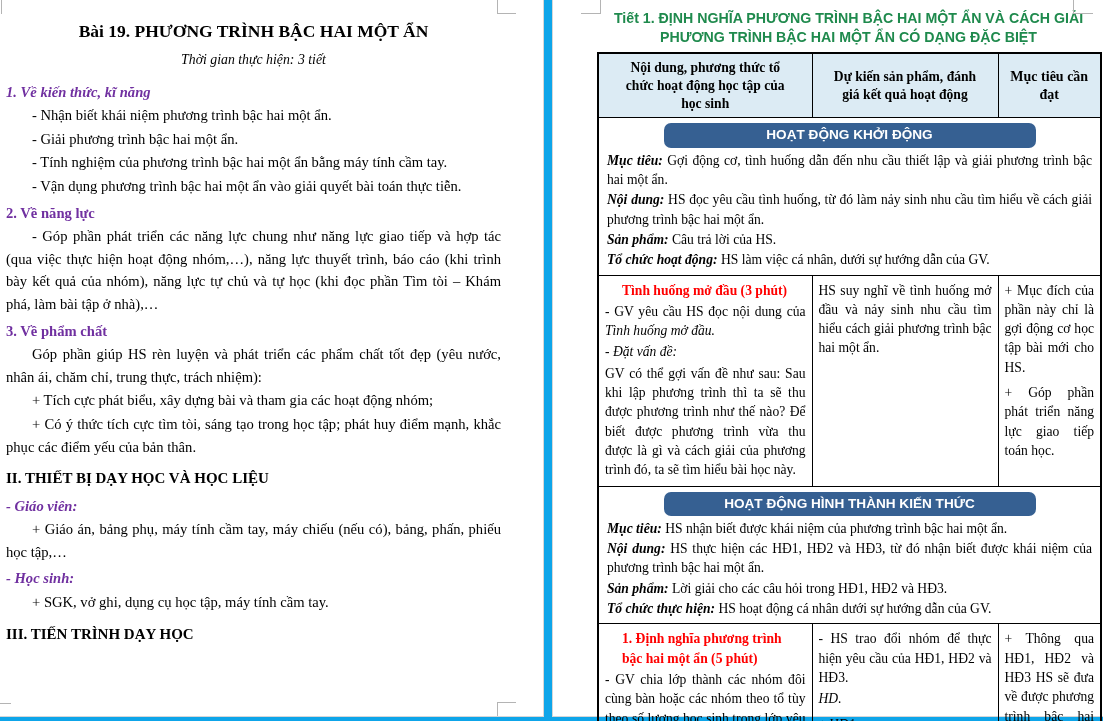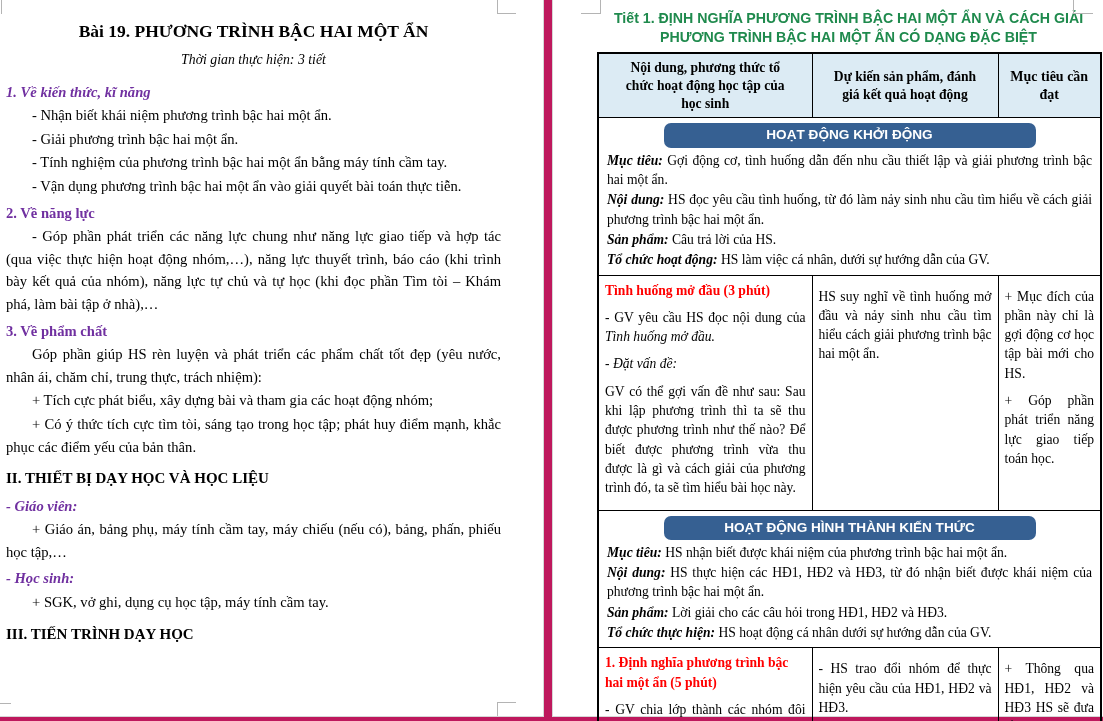--- a/index.html
+++ b/index.html
@@ -1,21 +1,21 @@
 <!DOCTYPE html>
 <html><head>
 <meta charset="utf-8">
 <style>
   html,body { margin:0; padding:0; }
   body {
     width:1103px; height:721px; overflow:hidden;
     font-family:"Liberation Serif","DejaVu Serif",serif;
     color:#000; background:#e8e8e8;
   }
-  .canvas { position:relative; width:1103px; height:721px; background:#be185d; }
+  .canvas { position:relative; width:1103px; height:721px; background:#0ea5e9; }
   .page {
     position:absolute; top:0; height:716px; background:#fff;
     box-shadow:0 0 0 1px #d6d6d6;
   }
   .page-1 { left:0; width:543px; }
   .page-2 { left:553px; width:562px; }
 
   
   .crop { position:absolute; pointer-events:none; }
   .crop-tr { border-left:1px solid #b4b4b4; border-bottom:1px solid #b4b4b4; }
@@ -50,22 +50,22 @@
   table.act th.th-narrow { padding:5px 4px; font-size:14px; }
   td.span-cell { padding:3px 8px 4px; }
   .banner {
     width:372px; margin:2px auto 3px; background:#366092; color:#fff;
     font-family:"Liberation Sans","DejaVu Sans",sans-serif;
     font-weight:bold; font-size:13.6px; text-align:center; padding:2px 0 3px;border-radius:7px;
   }
   p.meta { margin:1px 0; text-align:justify; }
   .mlabel { font-weight:bold; font-style:italic; }
   td.cell { padding:3px 6px 4px; }
-  .red-head { color:#ff0000; font-weight:bold; margin:2px 0 1px; text-align:left; }
-  .cellp { margin:8px 0; text-align:justify; }
+  .red-head { color:#ff0000; font-weight:bold; margin:2px 17px 1px; text-align:left; }
+  .cellp { margin:2px 0; text-align:justify; }
   .cellp.noj { text-align:left; }
   .it { font-style:italic; }
   .gapline { margin-top:6px; }
 </style>
 </head>
 <body>
 
 <div class="canvas">
 
   <div class="page page-1">

